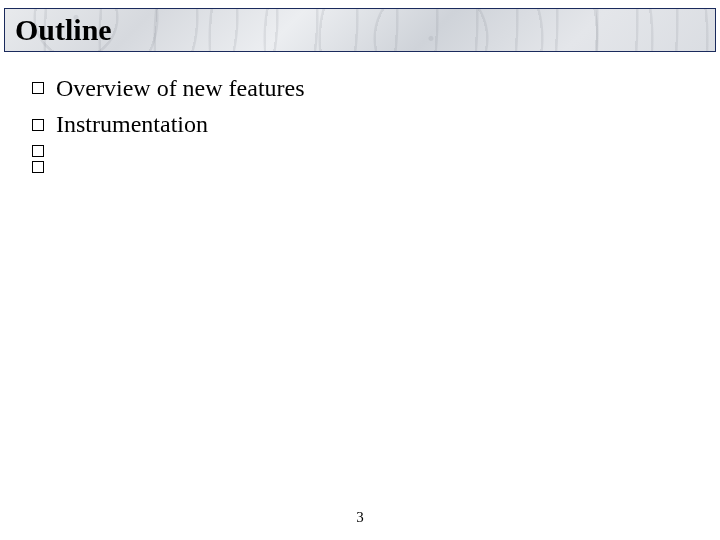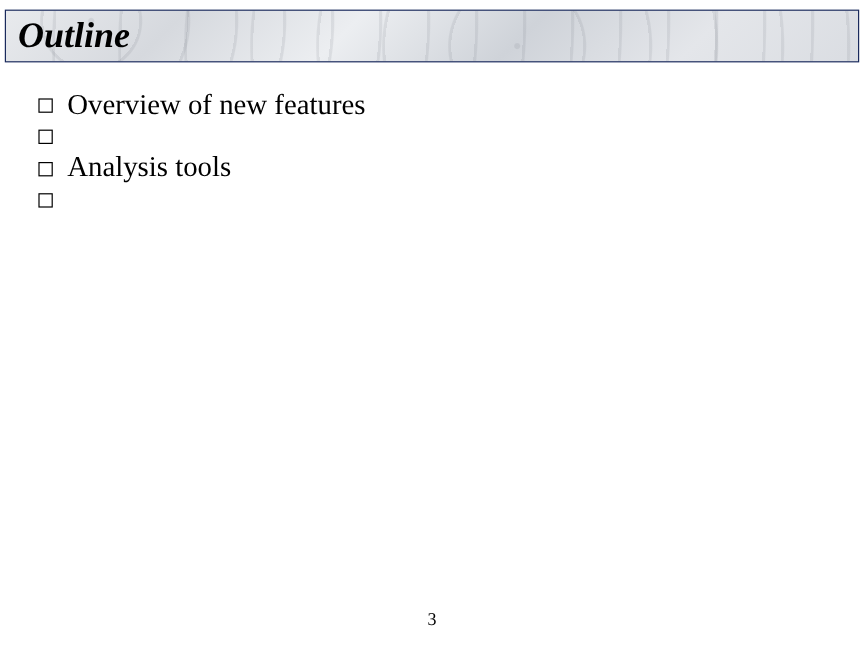--- a/index.html
+++ b/index.html
@@ -20,21 +20,20 @@
       repeating-radial-gradient(circle at 10% 20%, rgba(120,125,135,0.15) 0, rgba(120,125,135,0.15) 2px, transparent 3px, transparent 40px),
       repeating-radial-gradient(circle at 60% 70%, rgba(100,105,115,0.12) 0, rgba(100,105,115,0.12) 2px, transparent 3px, transparent 55px),
       linear-gradient(135deg, #e8eaed 0%, #d6d9de 20%, #eceef1 40%, #cfd3d9 60%, #e4e6ea 80%, #dadde2 100%);
     display: flex;
     align-items: center;
     padding-left: 10px;
   }
   .title-text {
     font-size: 30px;
     font-weight: bold;
-    font-style: italic;
     color: #000;
   }
   .content {
     position: absolute;
     top: 72px;
     left: 32px;
     right: 20px;
   }
   .bullet-row {
     display: flex;
@@ -68,23 +67,23 @@
   <span class="title-text">Outline</span>
 </div>
 
 <div class="content">
   <div class="bullet-row">
     <span class="bullet-box"></span>
     <span>Overview of new features</span>
   </div>
   <div class="bullet-row">
     <span class="bullet-box"></span>
+    <span>Instrumentation</span>
   </div>
   <div class="bullet-row">
     <span class="bullet-box"></span>
-    <span>Analysis tools</span>
   </div>
   <div class="bullet-row">
     <span class="bullet-box"></span>
   </div>
 </div>
 
 <div class="page-number">3</div>
 
 </body></html>

